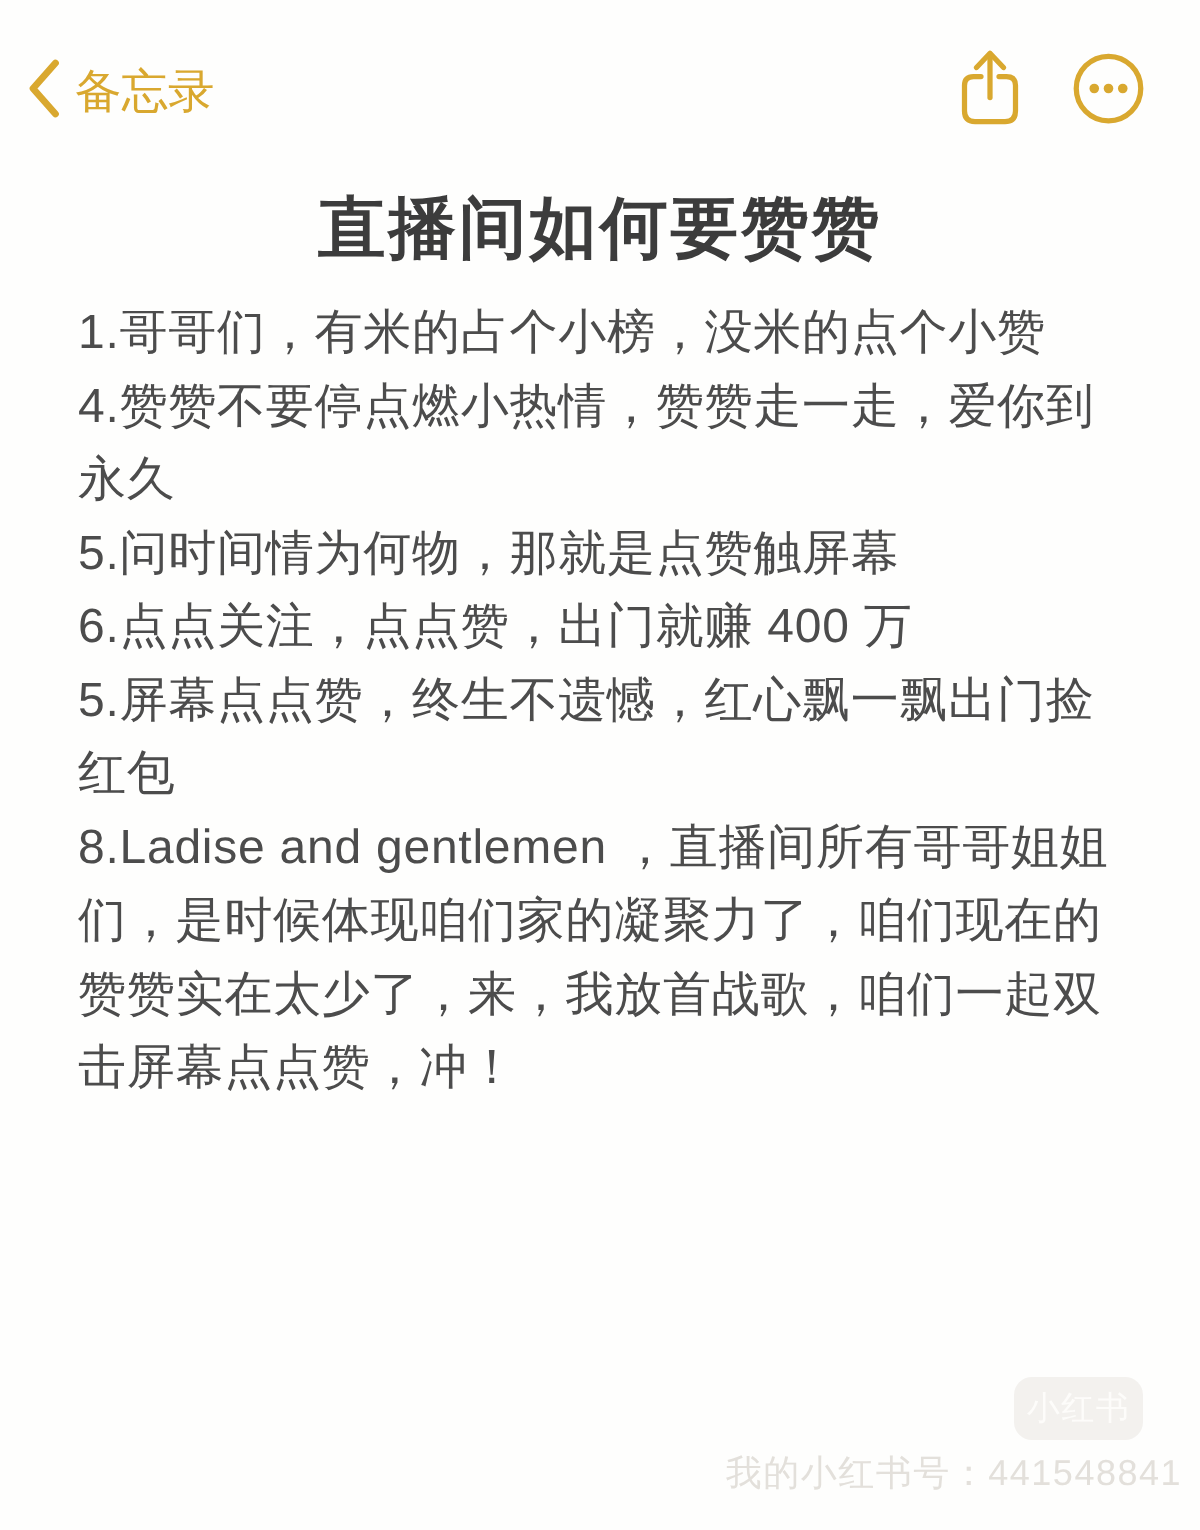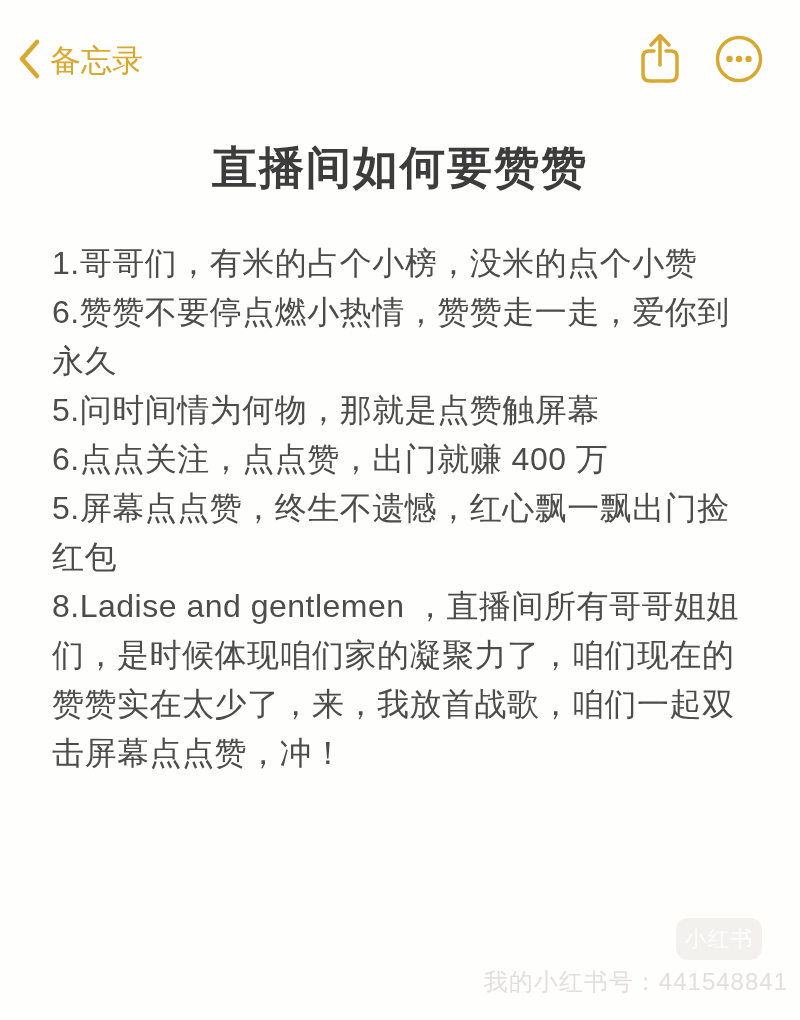--- a/index.html
+++ b/index.html
@@ -51,29 +51,29 @@
     border: none;
     color: #D9A82F;
     cursor: pointer;
     display: flex;
     align-items: center;
     justify-content: center;
   }
 
   
   .note-title {
-    margin-top: 50px;
+    margin-top: 34px;
     text-align: center;
     font-size: 45px;
     font-weight: 700;
     letter-spacing: 2px;
     color: #3C3C3C;
   }
   .note-body {
-    margin-top: 41px;
+    margin-top: 15px;
     padding: 0 44px 0 52px;
   }
   .note-line {
     font-size: 32px;
     line-height: 49px;
     color: #4C4C4C;
     letter-spacing: 0.5px;
     word-break: break-all;
   }
 
@@ -137,21 +137,21 @@
           </svg>
         </span>
       </button>
     </div>
   </div>
 
   <h1 class="note-title">直播间如何要赞赞</h1>
 
   <div class="note-body">
     <p class="note-line">1.哥哥们，有米的占个小榜，没米的点个小赞</p>
-    <p class="note-line">6.赞赞不要停点燃小热情，赞赞走一走，爱你到永久</p>
+    <p class="note-line">4.赞赞不要停点燃小热情，赞赞走一走，爱你到永久</p>
     <p class="note-line">5.问时间情为何物，那就是点赞触屏幕</p>
     <p class="note-line">6.点点关注，点点赞，出门就赚 400 万</p>
     <p class="note-line">5.屏幕点点赞，终生不遗憾，红心飘一飘出门捡红包</p>
     <p class="note-line">8.Ladise and gentlemen ，直播间所有哥哥姐姐们，是时候体现咱们家的凝聚力了，咱们现在的赞赞实在太少了，来，我放首战歌，咱们一起双击屏幕点点赞，冲！</p>
   </div>
 
   <div class="wm-logo">小红书</div>
   <div class="wm-text">我的小红书号：441548841</div>
 
 </div>

